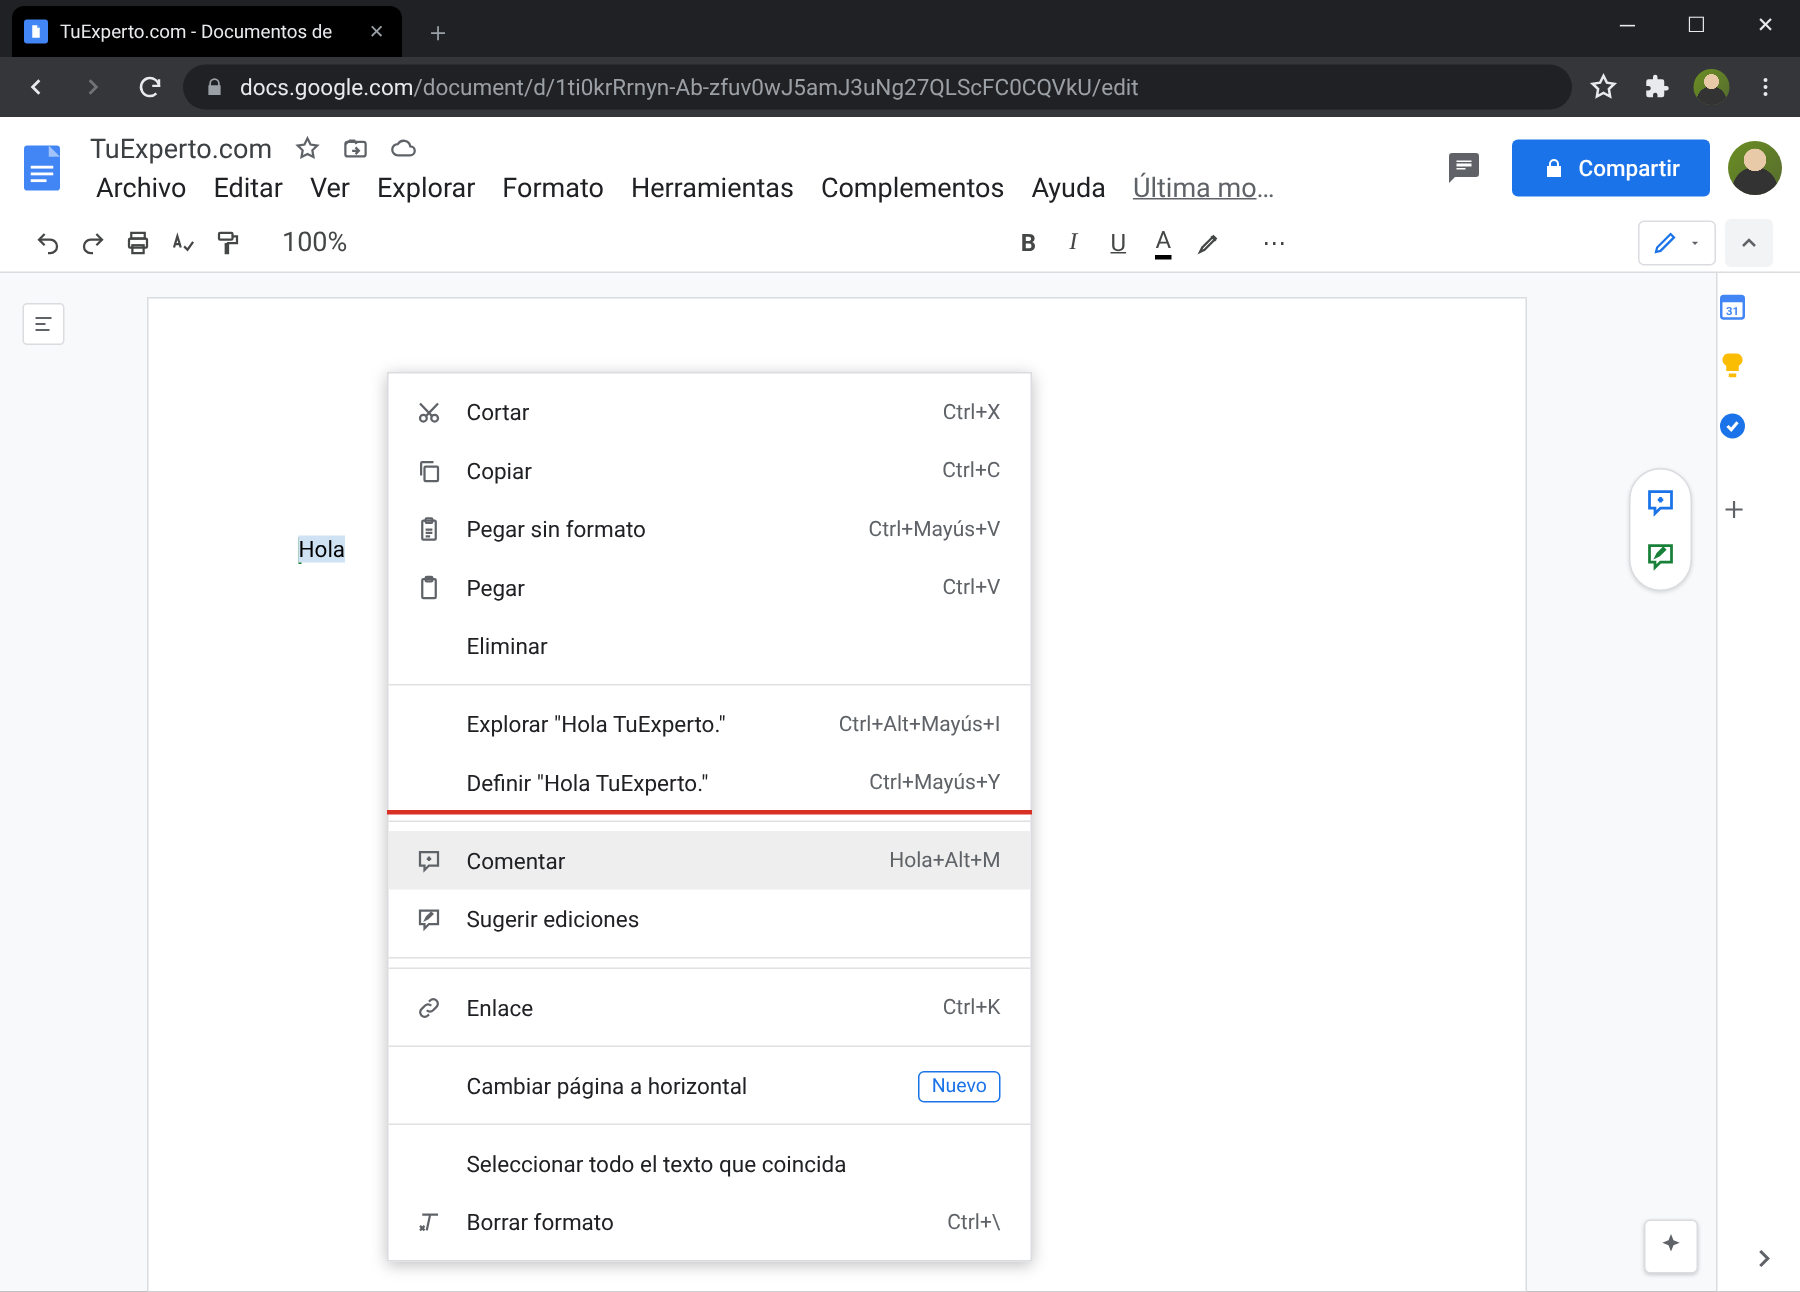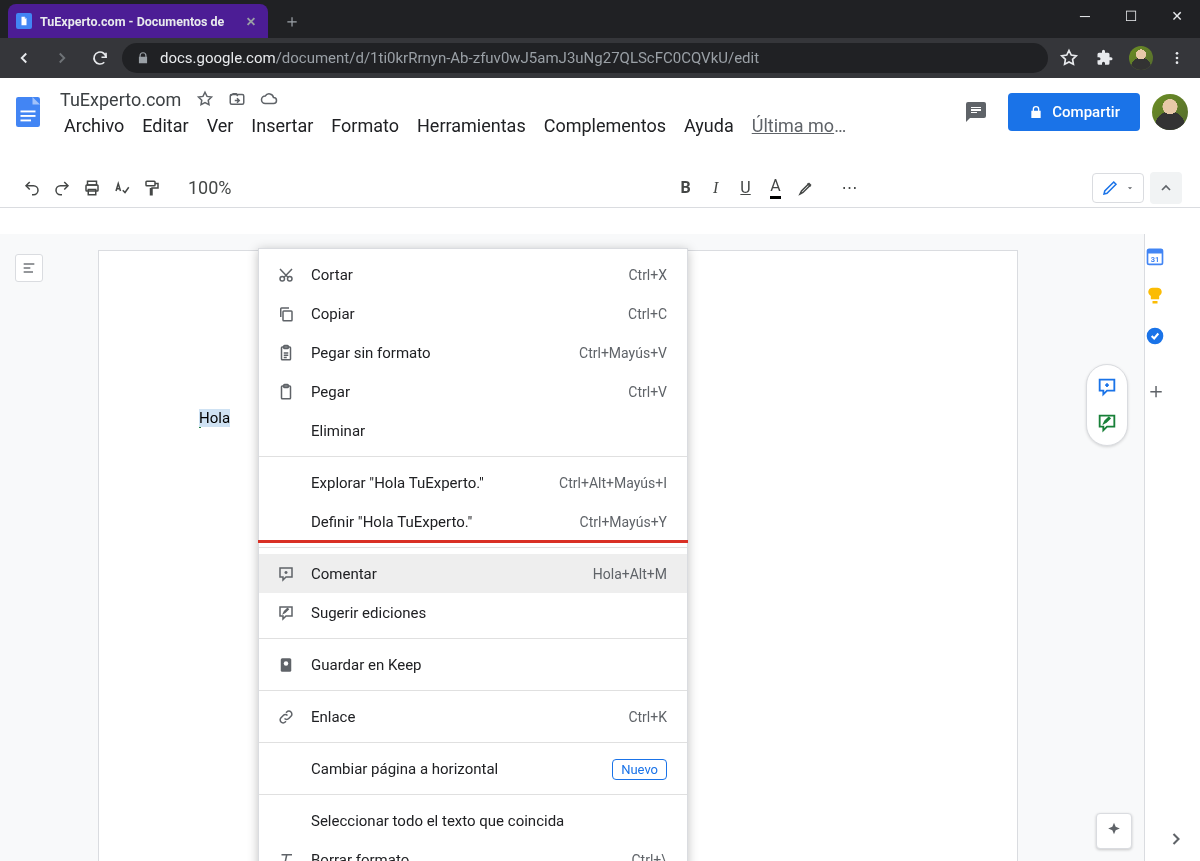--- a/index.html
+++ b/index.html
@@ -2,41 +2,41 @@
 <html><head>
 <meta charset="utf-8">
 <style>
   * { box-sizing: border-box; margin: 0; padding: 0; font-family: "Segoe UI", Roboto, Arial, sans-serif; }
   html, body { height: 100%; }
   body { width: 1200px; height: 861px; overflow: hidden; background: #202124; position: relative; }
 
   
   .browser-top { background: #202124; }
   .tab-strip { height: 38px; display: flex; align-items: flex-end; padding-left: 8px; position: relative; }
-  .tab { height: 34px; background: #4c1d95; color: #e8eaed; border-radius: 8px 8px 0 0; display: flex; align-items: center; padding: 0 10px 0 8px; font-size: 12.5px; width: 260px; gap: 8px; font-weight: bold; }
+  .tab { height: 34px; background: #000000; color: #e8eaed; border-radius: 8px 8px 0 0; display: flex; align-items: center; padding: 0 10px 0 8px; font-size: 12.5px; width: 260px; gap: 8px; }
   .tab .favicon { width: 16px; height: 16px; background: #4285f4; border-radius: 2px; display: flex; align-items: center; justify-content: center; }
   .tab .favicon svg { fill: #fff; width: 10px; height: 12px; }
   .tab .tab-title { flex: 1; overflow: hidden; white-space: nowrap; text-overflow: ellipsis; }
   .tab .tab-close { width: 14px; height: 14px; display: flex; align-items: center; justify-content: center; color: #9aa0a6; }
   .new-tab { width: 28px; height: 28px; display: flex; align-items: center; justify-content: center; color: #9aa0a6; font-size: 18px; margin-left: 10px; margin-bottom: 3px; cursor: pointer; }
   .win-controls { position: absolute; right: 0; top: 0; display: flex; height: 32px; }
   .win-btn { width: 46px; display: flex; align-items: center; justify-content: center; color: #e8eaed; font-size: 14px; }
 
   .addr-bar { height: 40px; background: #35363a; display: flex; align-items: center; padding: 0 8px; gap: 6px; }
   .nav-btn { width: 32px; height: 32px; display: flex; align-items: center; justify-content: center; color: #e8eaed; border-radius: 50%; cursor: pointer; }
   .nav-btn.dim { color: #6f7377; }
   .url-field { flex: 1; height: 30px; background: #202124; border-radius: 15px; display: flex; align-items: center; padding: 0 14px; color: #9aa0a6; font-size: 15px; gap: 10px; }
   .url-field .lock { color: #9aa0a6; }
   .url-domain { color: #e8eaed; }
   .addr-icon { width: 30px; height: 30px; display: flex; align-items: center; justify-content: center; color: #e8eaed; }
   .avatar-sm { width: 24px; height: 24px; border-radius: 50%; background: linear-gradient(135deg,#6b8e23,#556b2f); position: relative; overflow: hidden; }
   .avatar-sm::after { content:""; position:absolute; inset:0; background: radial-gradient(circle at 50% 35%, #e8c9a8 0 25%, transparent 26%), radial-gradient(circle at 50% 90%, #333 0 40%, transparent 41%); }
 
   
-  .docs-app { background: #fff; height: 783px; display: flex; flex-direction: column; position: relative; gap: 26px; }
+  .docs-app { background: #fff; height: 783px; display: flex; flex-direction: column; position: relative; }
 
   .docs-header { height: 64px; padding: 8px 12px 0 8px; display: flex; align-items: flex-start; gap: 8px; }
   .docs-logo { width: 40px; height: 52px; display: flex; align-items: center; justify-content: center; cursor: pointer; }
   .docs-logo svg { width: 36px; height: 36px; }
   .title-area { flex: 1; }
   .title-row { display: flex; align-items: center; gap: 8px; height: 26px; }
   .doc-title { font-size: 18px; color: #3c4043; padding: 2px 4px; }
   .ti-btn { width: 24px; height: 24px; display: flex; align-items: center; justify-content: center; color: #5f6368; cursor: pointer; }
   .menu-bar { display: flex; gap: 2px; height: 26px; align-items: center; }
   .menu-item { font-size: 18px; color: #202124; padding: 2px 8px; border-radius: 4px; cursor: pointer; }
@@ -186,21 +186,21 @@
         <span class="ti-btn">
             <svg width="20" height="18" viewBox="0 0 24 24" fill="none" stroke="currentColor" stroke-width="2">
               <path d="M7 18a5 5 0 010-10 6 6 0 0111 2 4 4 0 010 8H7z"></path>
             </svg>
           </span>
       </div>
       <div class="menu-bar">
         <span class="menu-item">Archivo</span>
         <span class="menu-item">Editar</span>
         <span class="menu-item">Ver</span>
-        <span class="menu-item">Insertar</span>
+        <span class="menu-item">Explorar</span>
         <span class="menu-item">Formato</span>
         <span class="menu-item">Herramientas</span>
         <span class="menu-item">Complementos</span>
         <span class="menu-item">Ayuda</span>
         <span class="menu-item last-edit">Última modi…</span>
       </div>
     </div>
     <div class="hdr-right">
       <div class="comments-btn">
         <svg width="24" height="24" viewBox="0 0 24 24" fill="currentColor">
@@ -427,29 +427,20 @@
       <div class="ctx-item">
         <span class="ic">
           <svg width="18" height="18" viewBox="0 0 24 24" fill="none" stroke="currentColor" stroke-width="2">
             <path d="M20 4H4v12h4v4l4-4h8V4z"></path>
             <path d="M9 12l2-1 4-4-1-1-4 4-1 2z"></path>
           </svg>
         </span>
         <span>Sugerir ediciones</span>
       </div>
       <div class="ctx-sep"></div>
-      <div class="ctx-item">
-        <span class="ic">
-          <svg width="18" height="18" viewBox="0 0 24 24" fill="currentColor">
-            <rect x="5" y="3" width="14" height="18" rx="2" fill="#5f6368"></rect>
-            <circle cx="12" cy="10" r="3" fill="#fff"></circle>
-          </svg>
-        </span>
-        <span>Guardar en Keep</span>
-      </div>
       <div class="ctx-sep"></div>
       <div class="ctx-item">
         <span class="ic">
           <svg width="18" height="18" viewBox="0 0 24 24" fill="none" stroke="currentColor" stroke-width="2">
             <path d="M10 14a4 4 0 005.66 0l3-3A4 4 0 1013 5.34l-1 1"></path>
             <path d="M14 10a4 4 0 00-5.66 0l-3 3A4 4 0 1011 18.66l1-1"></path>
           </svg>
         </span>
         <span>Enlace</span>
         <span class="ctx-short">Ctrl+K</span>

